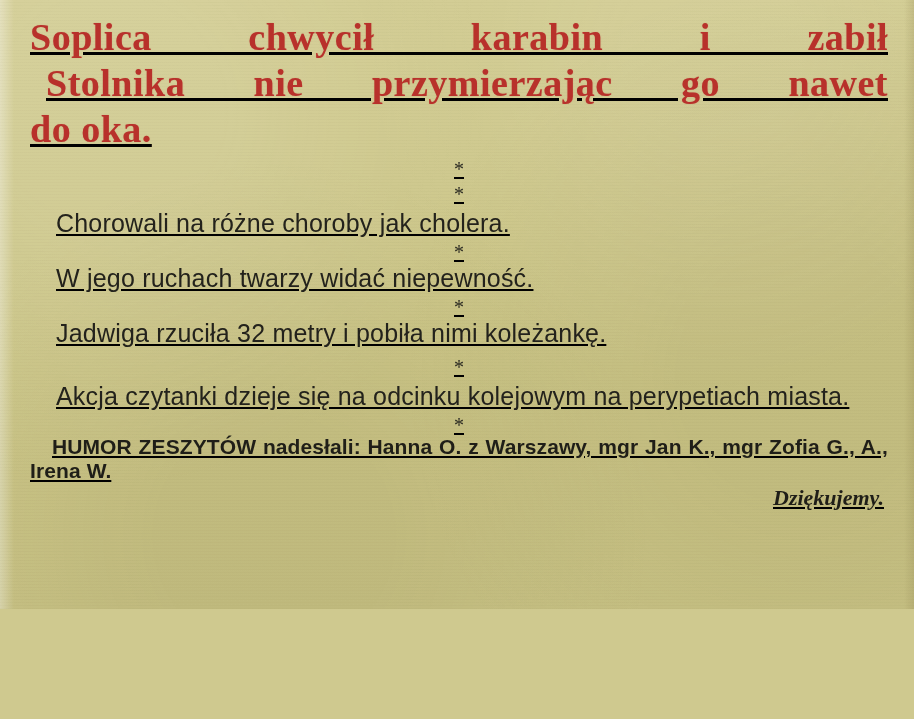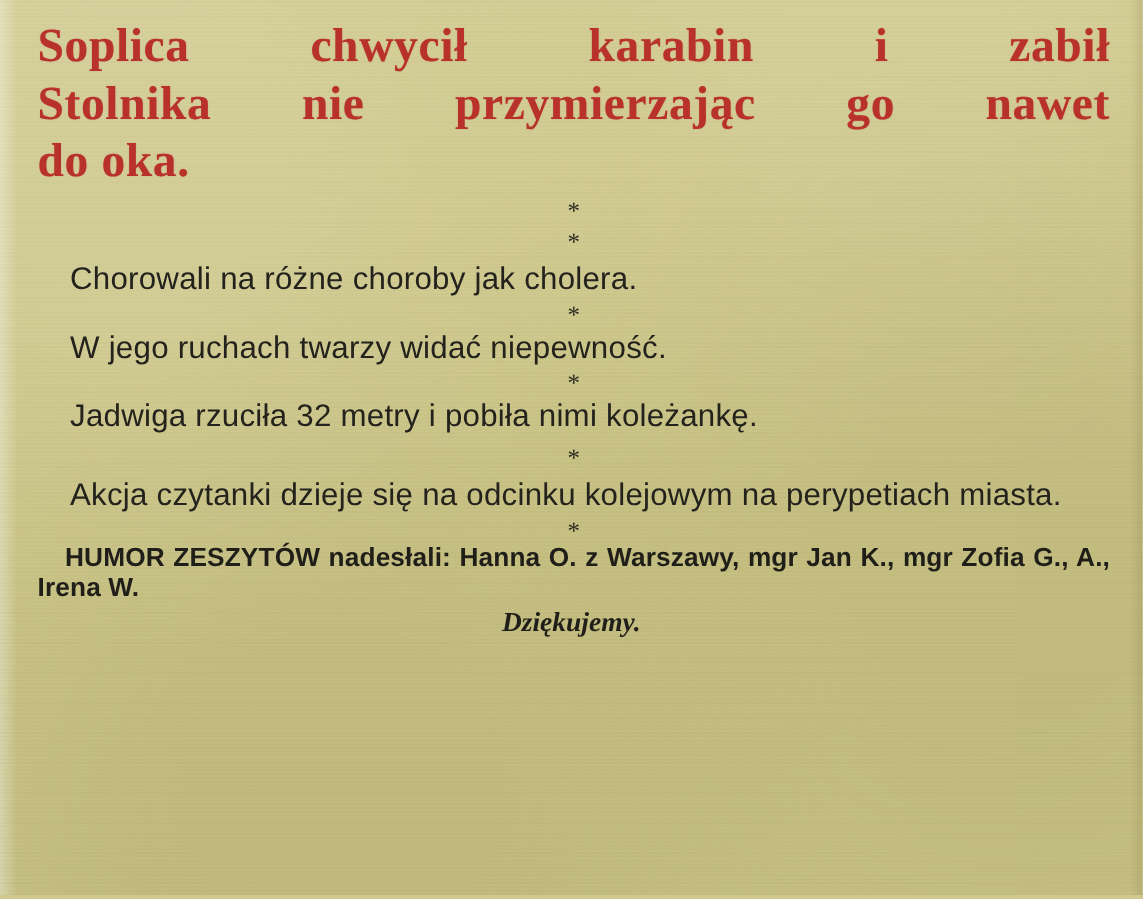--- a/index.html
+++ b/index.html
@@ -9,25 +9,26 @@
   body {
     width: 914px;
     height: 719px;
     background: #cfc98f;
     font-family: "Liberation Serif", serif;
     overflow: hidden;
   }
   .page {
     position: relative;
     width: 914px;
-    height: 716px;
+    height: 609px;
     box-sizing: border-box;
     
     background:
       linear-gradient(180deg, #d2cc92 0%, #cec88c 30%, #cbc587 60%, #c7c184 100%);
+    text-decoration: underline;
   }
   .page::after {
     
     content: "";
     position: absolute;
     inset: 0;
     pointer-events: none;
     background:
       radial-gradient(circle at 12% 18%, rgba(255,255,255,0.10) 0 12%, rgba(0,0,0,0) 40%),
       radial-gradient(circle at 78% 8%, rgba(255,255,255,0.08) 0 10%, rgba(0,0,0,0) 38%),
@@ -72,20 +73,21 @@
     display: block;
     text-align: justify;
     text-align-last: justify;
     white-space: nowrap;
   }
   .headline .l2 {
     display: block;
     text-align: justify;
     text-align-last: justify;
     white-space: nowrap;
+    margin-left: 16px;
   }
   .headline .l3 {
     display: block;
   }
 
   .sep {
     text-align: center;
     color: #2b2a22;
     font-size: 20px;
     line-height: 16px;
@@ -112,21 +114,21 @@
     font-weight: bold;
     font-size: 21px;
     line-height: 24px;
     text-indent: 22px;
     text-align: justify;
     margin: 0;
     letter-spacing: 0.1px;
   }
   .signoff {
     margin-top: 2px;
-    text-align: center;
+    text-align: right;
     font-family: "Liberation Serif", serif;
     font-style: italic;
     font-weight: bold;
     font-size: 22px;
     color: #1f1e18;
     padding-right: 4px;
   }
 </style>
 </head>
 <body>

